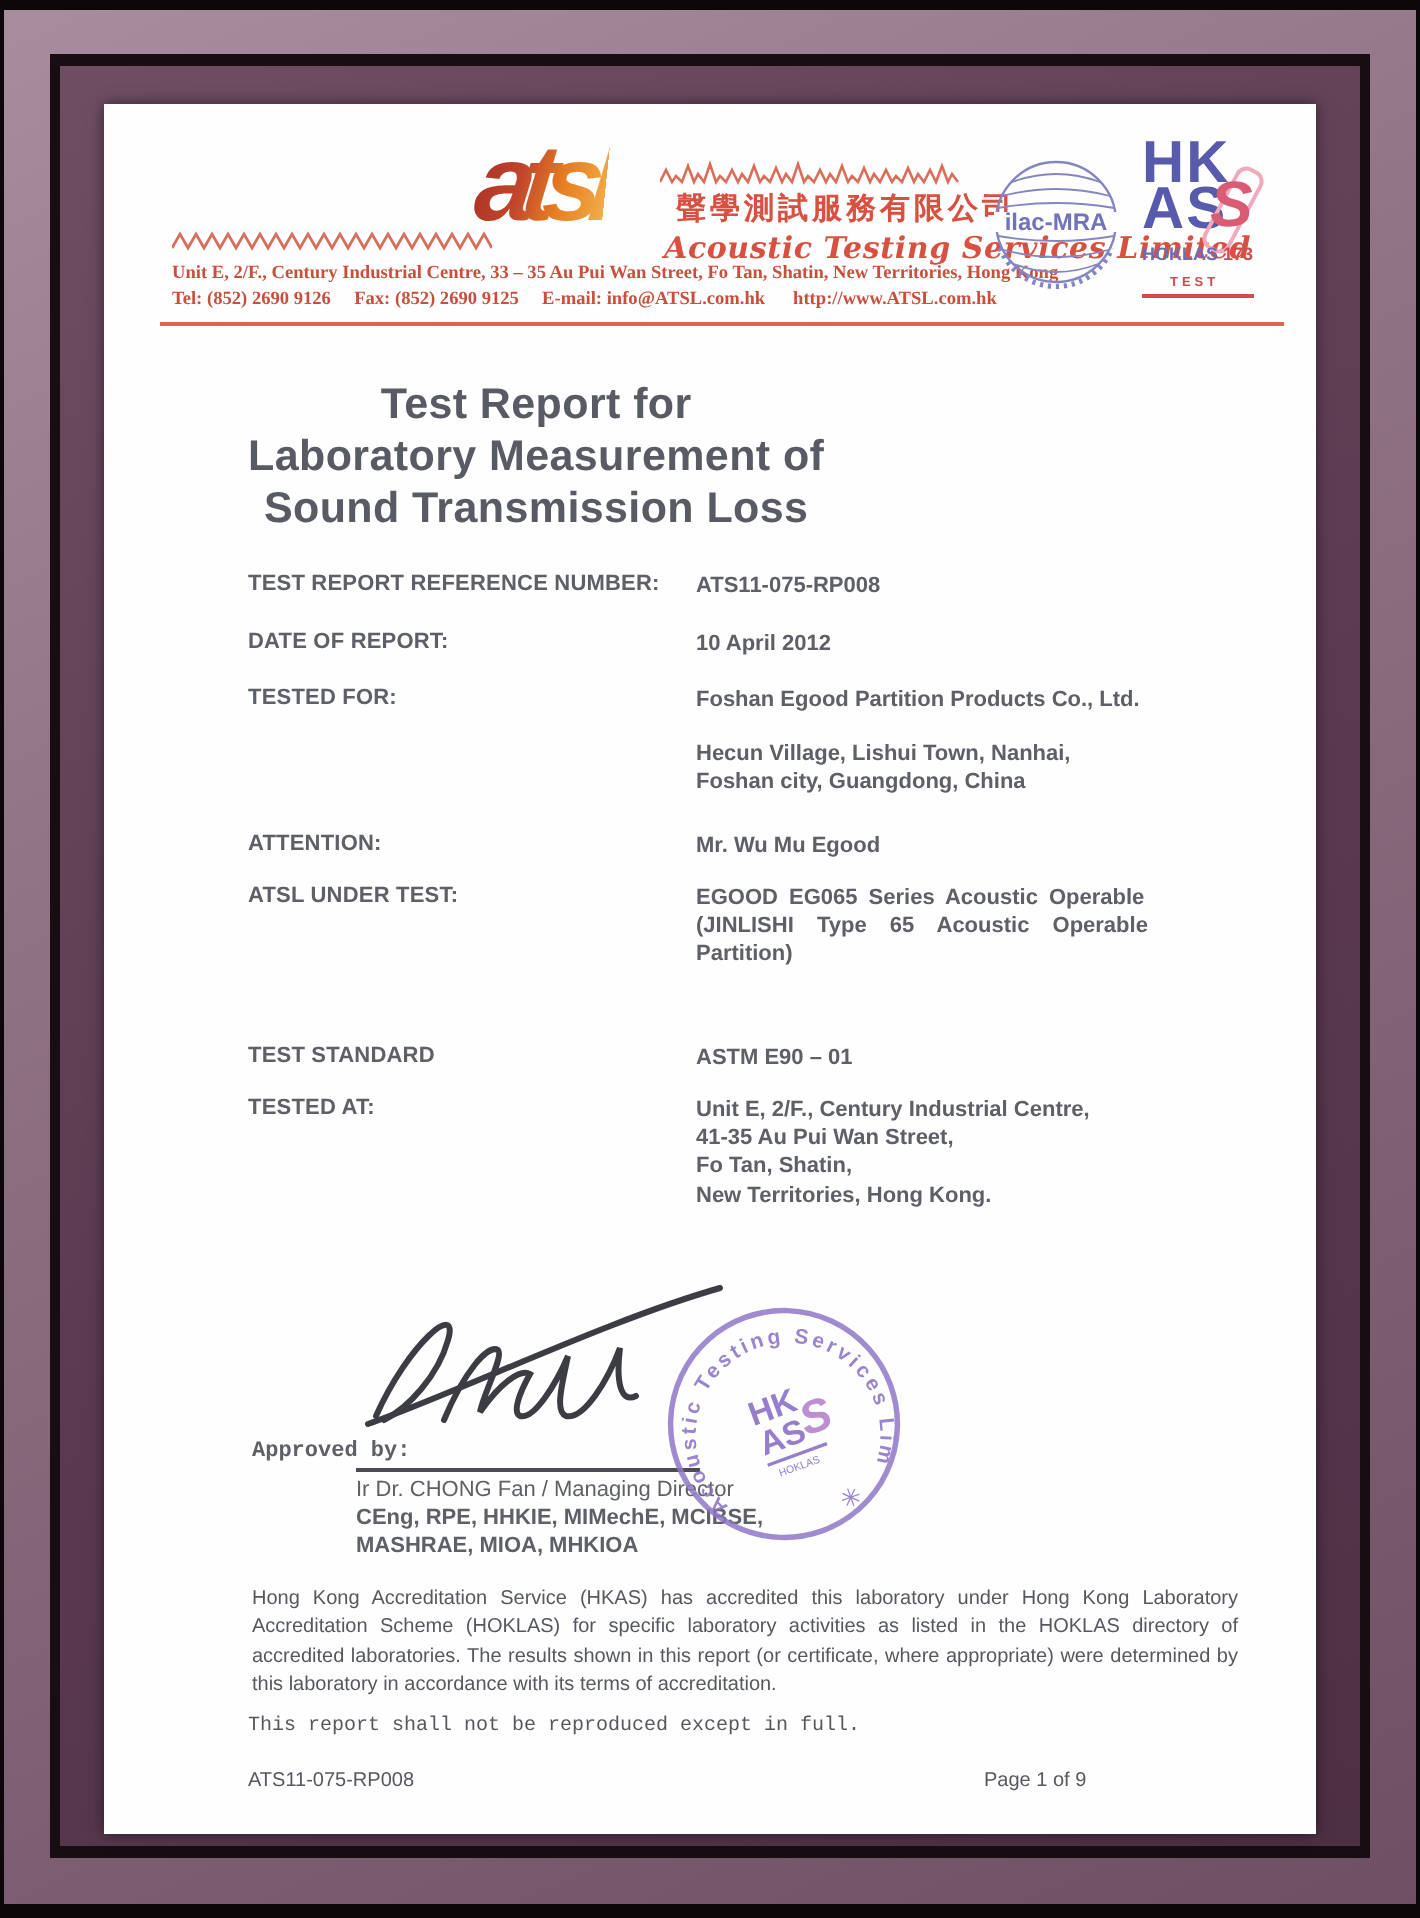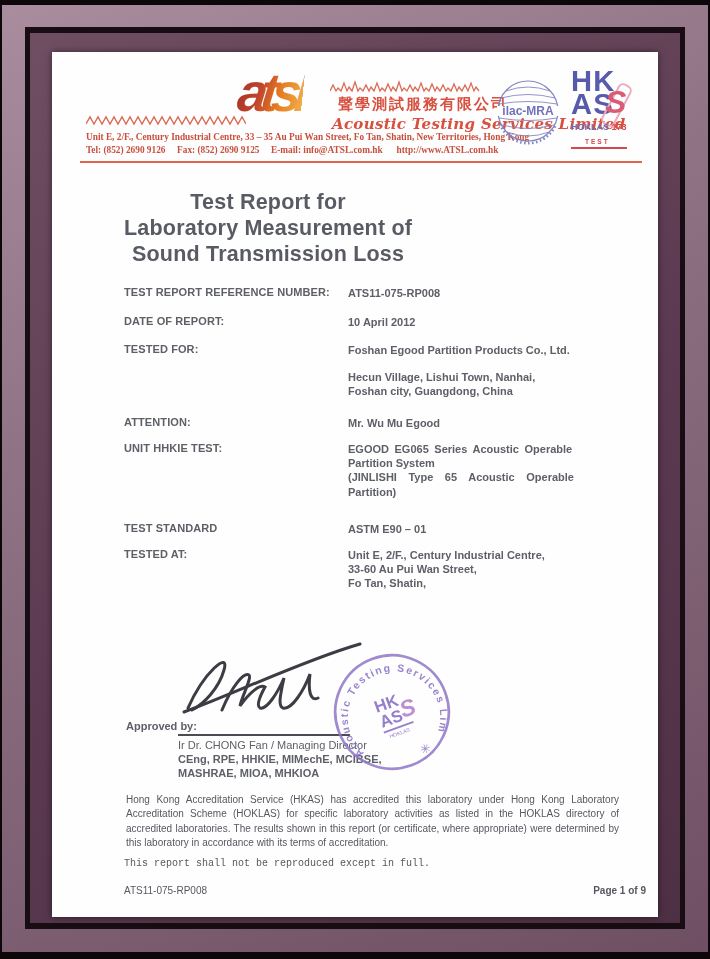--- a/index.html
+++ b/index.html
@@ -49,35 +49,35 @@
   
   .doc-title{position:absolute;left:72px;top:137px;font-size:21.5px;font-weight:bold;
     color:#595b64;line-height:26px;letter-spacing:.2px;text-align:center;}
   .frow{position:absolute;left:72px;width:494px;font-size:11px;font-weight:bold;color:#5e6067;}
   .flabel{position:absolute;left:0;top:0;width:220px;letter-spacing:.1px;}
   .fvalue{position:absolute;left:224px;top:0;width:270px;line-height:14.2px;}
   .just-a{word-spacing:2.5px;}
   .just-b{word-spacing:8.5px;}
 
   
-  .approved{position:absolute;left:74px;top:668px;font-size:11px;font-weight:bold;color:#5e6067;}
+  .approved{position:absolute;left:74px;top:668px;font-size:11px;font-weight:bold;color:#5e6067;font-family:Liberation Mono, monospace;}
   .sig-svg{position:absolute;left:112px;top:586px;}
   .sig-line{position:absolute;left:126px;top:682px;width:172px;height:2px;background:#4c4c55;}
   .sig-name{position:absolute;left:126px;top:687px;font-size:11px;font-weight:normal;color:#5e6067;}
   .sig-qual1{position:absolute;left:126px;top:701px;font-size:11px;font-weight:bold;color:#5e6067;}
   .sig-qual2{position:absolute;left:126px;top:715px;font-size:11px;font-weight:bold;color:#5e6067;}
   .stamp{position:absolute;left:277px;top:597px;opacity:.85;}
 
   
   .accred{position:absolute;left:74px;top:741px;width:493px;font-size:10px;color:#565860;
     line-height:14.4px;text-align:justify;font-weight:500;}
   .notice{position:absolute;left:72px;top:806px;font-size:10px;color:#565860;font-family:Liberation Mono, monospace;}
   .foot-ref{position:absolute;left:72px;top:833px;font-size:10px;color:#565860;}
-  .foot-page{position:absolute;left:468px;top:833px;width:126px;text-align:right;
-    font-size:10px;font-weight:bold;color:#565860;}
+  .foot-page{position:absolute;left:440px;top:833px;width:126px;text-align:left;
+    font-size:10px;font-weight:normal;color:#565860;}
 </style>
 </head>
 <body>
 
 <div class="frame-band"></div>
 <div class="frame-bevel"></div>
 <div class="frame-mat"></div>
 
 <div class="paper">
 
@@ -148,40 +148,40 @@
       <div>Foshan city, Guangdong, China</div>
     </div>
   </div>
 
   <div class="frow" style="top:364px">
     <div class="flabel">ATTENTION:</div>
     <div class="fvalue">Mr. Wu Mu Egood</div>
   </div>
 
   <div class="frow" style="top:390px">
-    <div class="flabel">UNIT HHKIE TEST:</div>
+    <div class="flabel">ATSL UNDER TEST:</div>
     <div class="fvalue">
       <div class="just-a">EGOOD EG065 Series Acoustic Operable</div>
-      <div>Partition System</div>
       <div class="just-b">(JINLISHI Type 65 Acoustic Operable</div>
       <div>Partition)</div>
     </div>
   </div>
 
   <div class="frow" style="top:470px">
     <div class="flabel">TEST STANDARD</div>
     <div class="fvalue">ASTM E90 – 01</div>
   </div>
 
   <div class="frow" style="top:496px">
     <div class="flabel">TESTED AT:</div>
     <div class="fvalue">
       <div>Unit E, 2/F., Century Industrial Centre,</div>
-      <div>33-60 Au Pui Wan Street,</div>
+      <div>41-35 Au Pui Wan Street,</div>
       <div>Fo Tan, Shatin,</div>
+      <div>New Territories, Hong Kong.</div>
     </div>
   </div>
 
   <svg class="sig-svg" width="232" height="92" viewBox="0 0 232 92">
     <g fill="none" stroke="#3c3c45" stroke-width="3" stroke-linecap="round">
       <path d="M24,70 C40,34 66,12 60,32 C55,50 40,66 28,72"></path>
       <path d="M20,74 C70,56 140,22 196,6"></path>
       <path d="M58,72 C68,48 80,34 85,37 C88,40 78,58 76,68 C86,54 96,46 101,49 C96,58 92,68 96,70 C103,72 114,54 120,40 C116,58 114,68 119,70 C128,72 140,52 146,36 C144,52 146,64 154,60"></path>
     </g>
   </svg>

